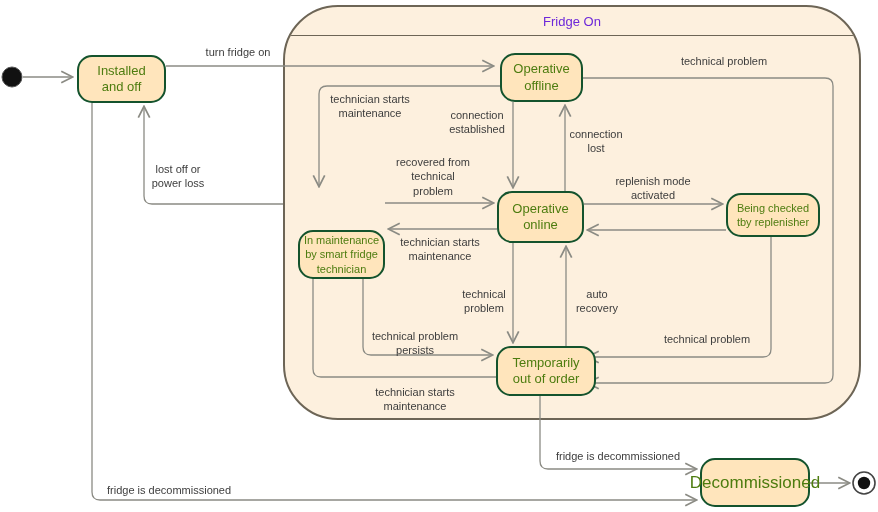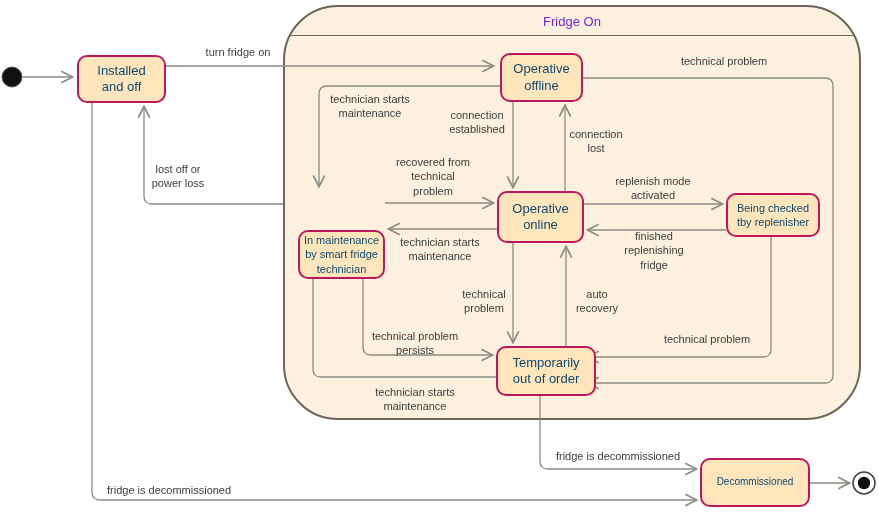--- a/index.html
+++ b/index.html
@@ -15,24 +15,24 @@
   }
   .container-title{
     position:absolute;top:7px;left:0;right:0;text-align:center;
     font-size:13px;color:#6d28d9;
   }
   .container-divider{
     position:absolute;top:28px;left:0;right:0;height:0;
     border-top:1.5px solid #6d6556;
   }
   .state{
-    position:absolute;background:#ffe5bc;border:2px solid #be185d;
-    border-radius:10px;box-sizing:border-box;
+    position:absolute;background:#ffe5bc;border:2px solid #14532d;
+    border-radius:15px;box-sizing:border-box;
     display:flex;align-items:center;justify-content:center;text-align:center;
-    color:#0c4a6e;font-size:13px;line-height:1.25;white-space:pre-line;
+    color:#4d7c0f;font-size:13px;line-height:1.25;white-space:pre-line;
   }
   .state.small{font-size:11px;line-height:1.3;}
   .lbl{
     position:absolute;transform:translate(-50%,-50%);
     font-size:11px;line-height:1.3;color:#3d3d3d;text-align:center;
     white-space:pre-line;pointer-events:none;
   }
   .lbl.left{transform:translate(0,-50%);text-align:left;}
 </style>
 </head>
@@ -87,42 +87,39 @@
 offline</div>
   <div class="state small" style="left:298px;top:191px;width:87px;height:49px;margin-top:39px;">In maintenance
 by smart fridge
 technician</div>
   <div class="state" style="left:497px;top:191px;width:87px;height:52px;">Operative
 online</div>
   <div class="state small" style="left:726px;top:193px;width:94px;height:44px;">Being checked
 tby replenisher</div>
   <div class="state" style="left:496px;top:346px;width:100px;height:50px;">Temporarily
 out of order</div>
-  <div class="state" style="left:700px;top:458px;width:110px;height:49px;font-size:10px;">Decommissioned</div>
+  <div class="state" style="left:700px;top:458px;width:110px;height:49px;font-size:17px;">Decommissioned</div>
 
   <div class="lbl" style="left:238px;top:52px;">turn fridge on</div>
   <div class="lbl" style="left:178px;top:176px;">lost off or
 power loss</div>
   <div class="lbl" style="left:370px;top:106px;">technician starts
 maintenance</div>
   <div class="lbl" style="left:477px;top:122px;">connection
 established</div>
   <div class="lbl" style="left:596px;top:141px;">connection
 lost</div>
   <div class="lbl" style="left:724px;top:61px;">technical problem</div>
   <div class="lbl" style="left:433px;top:176px;">recovered from
 technical
 problem</div>
   <div class="lbl" style="left:440px;top:249px;">technician starts
 maintenance</div>
   <div class="lbl" style="left:653px;top:188px;">replenish mode
 activated</div>
-  <div class="lbl" style="left:654px;top:250px;">finished
-replenishing
-fridge</div>
   <div class="lbl" style="left:484px;top:301px;">technical
 problem</div>
   <div class="lbl" style="left:597px;top:301px;">auto
 recovery</div>
   <div class="lbl" style="left:415px;top:343px;">technical problem
 persists</div>
   <div class="lbl" style="left:707px;top:339px;">technical problem</div>
   <div class="lbl" style="left:415px;top:399px;">technician starts
 maintenance</div>
   <div class="lbl" style="left:618px;top:456px;">fridge is decommissioned</div>

